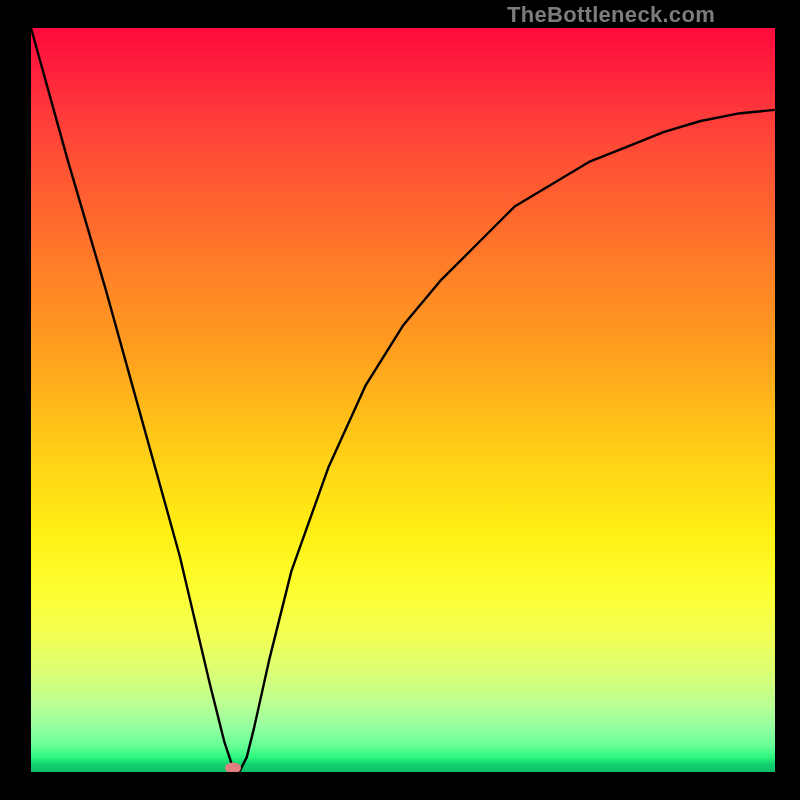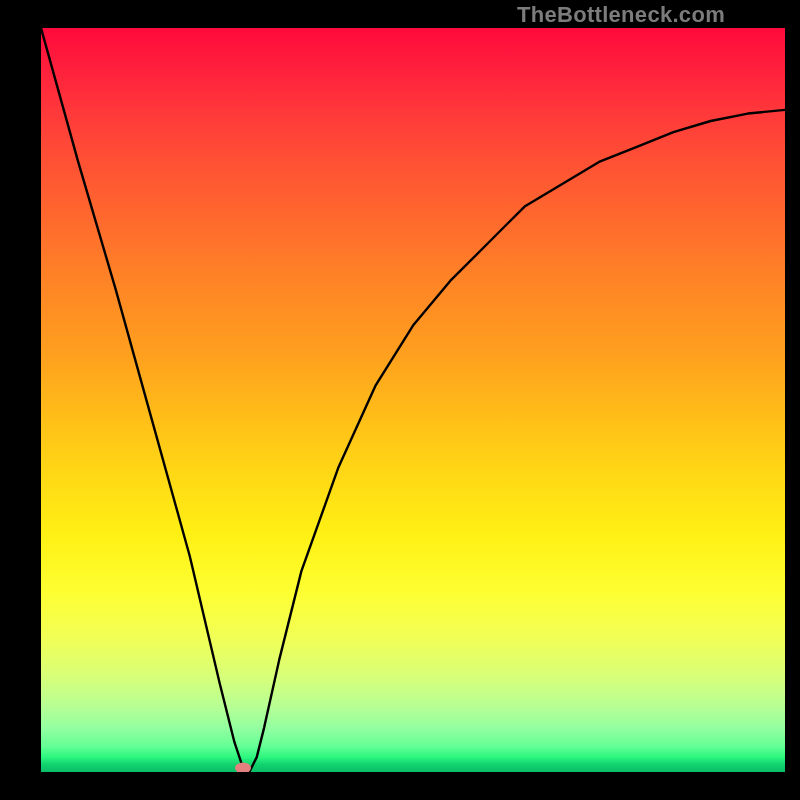--- a/index.html
+++ b/index.html
@@ -6,21 +6,21 @@
     margin: 0;
     padding: 0;
     width: 800px;
     height: 800px;
     background: #000;
     overflow: hidden;
   }
   .frame {
     position: absolute;
     top: 0;
-    left: 13px;
+    left: 3px;
     width: 696px;
     height: 800px;
     background: #000;
     padding-left: 28px;
   }
   .plot-area {
     position: absolute;
     left: 28px;
     top: 28px;
     width: 744px;

